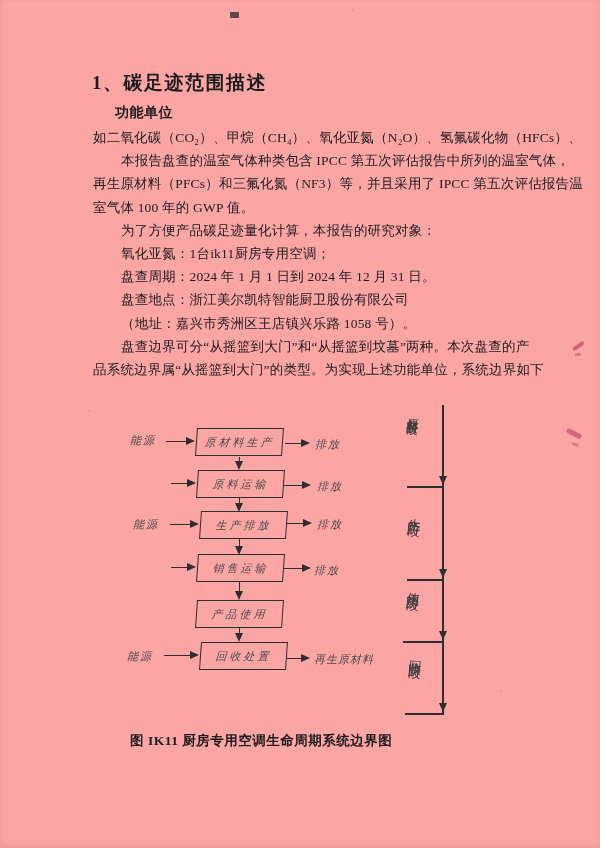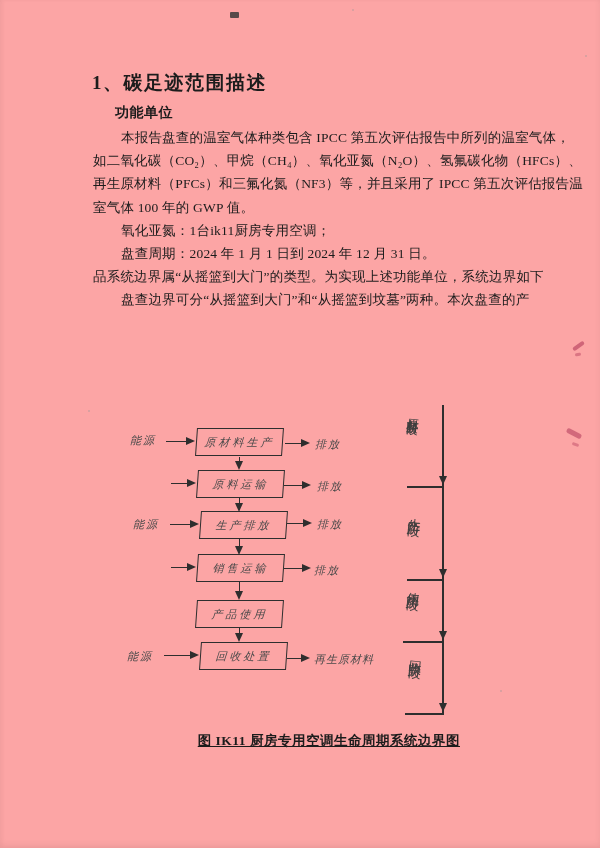--- a/index.html
+++ b/index.html
@@ -31,49 +31,52 @@
     border-top:9px solid #2e2e2e;border-left:4.3px solid transparent;border-right:4.3px solid transparent;}
   .stage-line{position:absolute;left:442px;top:405px;width:1.6px;height:310px;background:#2e2e2e;}
   .stage-tick{position:absolute;height:1.5px;background:#2e2e2e;}
   .stage-ah{position:absolute;width:0;height:0;left:438.6px;
     border-left:4.6px solid transparent;border-right:4.6px solid transparent;border-top:9px solid #2e2e2e;}
   .stage-label{
     position:absolute;writing-mode:vertical-rl;text-orientation:upright;
     font-size:13px;color:#3e3e3e;letter-spacing:2px;transform:rotate(6deg);
   }
   .stage-label.long{font-size:12px;letter-spacing:1px;}
-  .caption{position:absolute;left:130px;top:732px;width:330px;text-align:right;
-    font-weight:bold;font-size:13.5px;letter-spacing:.5px;text-decoration:underline;}
+  .caption{position:absolute;left:130px;top:732px;width:330px;text-align:left;
+    font-weight:bold;font-size:13.5px;letter-spacing:.5px;}
   
   .speck{position:absolute;background:#3a3a3a;border-radius:1px;}
   .speck.top{left:230px;top:12px;width:9px;height:6px;opacity:.85;}
   .dot{position:absolute;width:2px;height:2px;background:#9a9a9a;border-radius:50%;opacity:.45;}
   .red-mark{position:absolute;background:#c4556d;border-radius:2px;opacity:.8;}
   .rm1a{left:572px;top:344px;width:13px;height:4px;transform:rotate(-35deg);}
   .rm1b{left:575px;top:353px;width:6px;height:3px;transform:rotate(-10deg);opacity:.6;}
   .rm2a{left:566px;top:431px;width:16px;height:5px;transform:rotate(28deg);opacity:.75;}
   .rm2b{left:572px;top:443px;width:7px;height:3px;transform:rotate(20deg);opacity:.55;}
 </style>
 </head>
 <body>
 
 <div class="page">
 
   <h1 class="heading">1、碳足迹范围描述</h1>
   <div class="subheading">功能单位</div>
 
   <div class="body-block">
+    <div class="line">如二氧化碳（CO₂）、甲烷（CH₄）、氧化亚氮（N₂O）、氢氟碳化物（HFCs）、</div>
     <div class="line indent">本报告盘查的温室气体种类包含 IPCC 第五次评估报告中所列的温室气体，</div>
-    <div class="line">如二氧化碳（CO₂）、甲烷（CH₄）、氧化亚氮（N₂O）、氢氟碳化物（HFCs）、</div>
     <div class="line">再生原材料（PFCs）和三氟化氮（NF3）等，并且采用了 IPCC 第五次评估报告温</div>
     <div class="line">室气体 100 年的 GWP 值。</div>
+    <div class="line indent">为了方便产品碳足迹量化计算，本报告的研究对象：</div>
     <div class="line indent">氧化亚氮：1台ik11厨房专用空调；</div>
     <div class="line indent">盘查周期：2024 年 1 月 1 日到 2024 年 12 月 31 日。</div>
+    <div class="line indent">盘查地点：浙江美尔凯特智能厨卫股份有限公司</div>
+    <div class="line indent">（地址：嘉兴市秀洲区王店镇兴乐路 1058 号）。</div>
+    <div class="line indent">盘查边界可分“从摇篮到大门”和“从摇篮到坟墓”两种。本次盘查的产</div>
     <div class="line">品系统边界属“从摇篮到大门”的类型。为实现上述功能单位，系统边界如下</div>
-    <div class="line indent">盘查边界可分“从摇篮到大门”和“从摇篮到坟墓”两种。本次盘查的产</div>
   </div>
 
   <div>
 
     <div class="fbox" style="left:196px;top:428px;">原材料生产</div>
     <div class="fbox" style="left:197px;top:470px;">原料运输</div>
     <div class="fbox" style="left:200px;top:511px;">生产排放</div>
     <div class="fbox" style="left:197px;top:554px;">销售运输</div>
     <div class="fbox" style="left:196px;top:600px;">产品使用</div>
     <div class="fbox" style="left:200px;top:642px;">回收处置</div>

